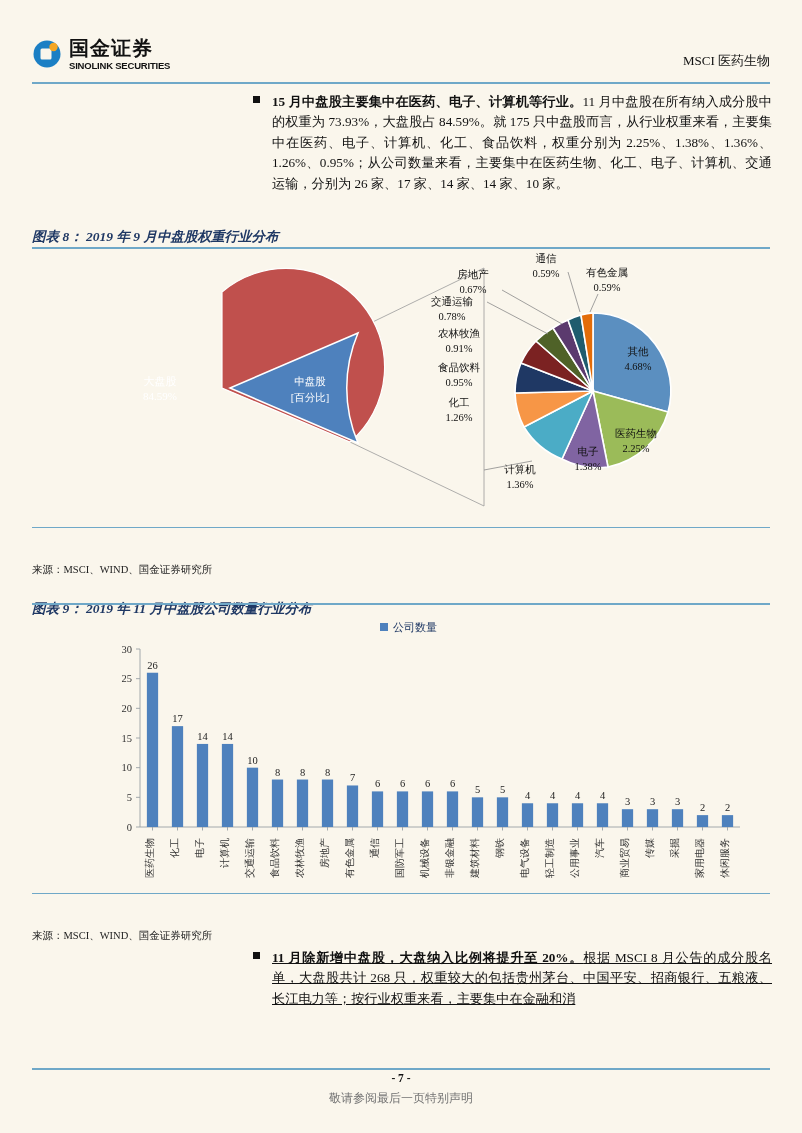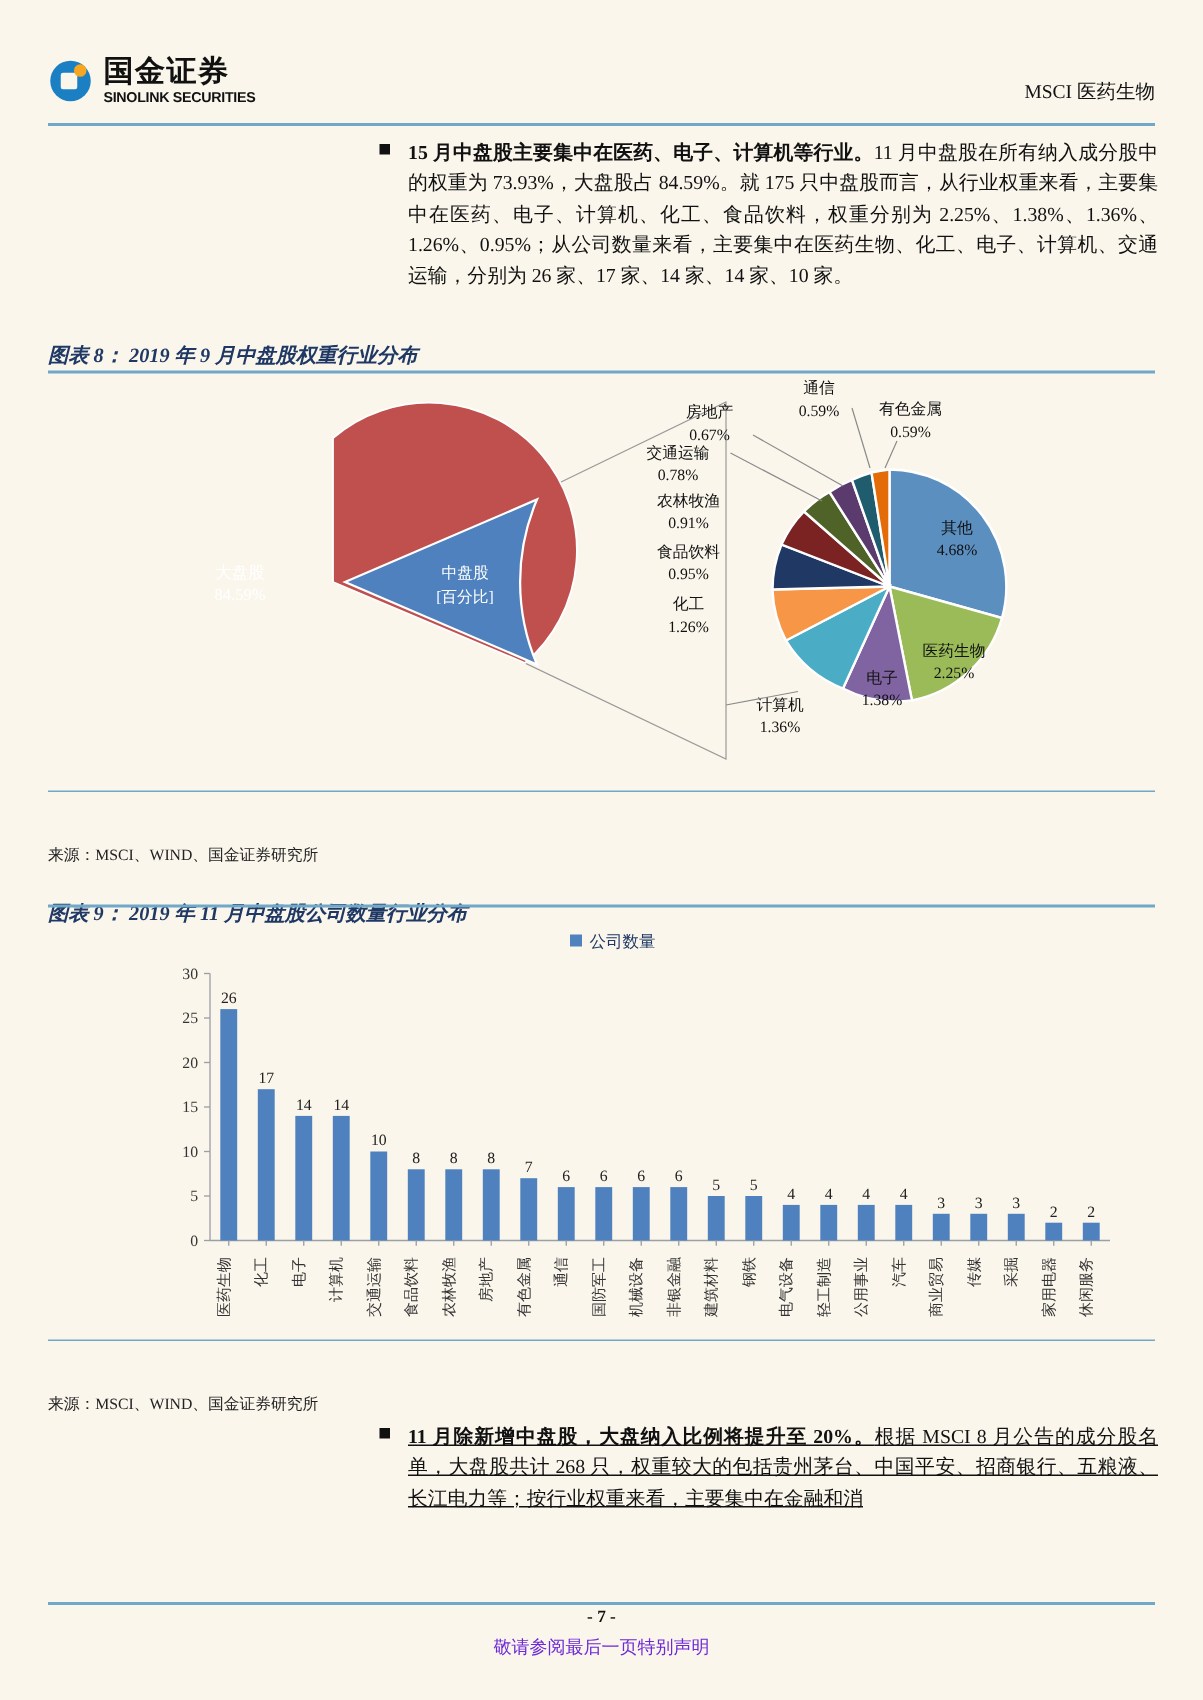--- a/index.html
+++ b/index.html
@@ -50,21 +50,21 @@
   .axis-line{stroke:#9aa0a6;stroke-width:0.9;}
   .tick{stroke:#9aa0a6;stroke-width:0.9;}
   .axis-text{font-family:"Liberation Serif","DejaVu Serif",serif;font-size:10.5px;fill:#333;}
   .val-text{font-family:"Liberation Serif","DejaVu Serif",serif;font-size:10.5px;fill:#222;}
   .cat-text{font-family:"Liberation Serif","DejaVu Serif",serif;font-size:10px;fill:#333;}
   .legend-text{font-family:"Liberation Serif","DejaVu Serif",serif;font-size:11px;fill:#1F3864;}
 
   
   .footer-rule{position:absolute;left:32px;right:32px;top:1068px;height:2px;background:#6FA8C8;}
   .footer-page{position:absolute;left:0;right:0;top:1072px;text-align:center;font-size:11.5px;font-weight:bold;color:#111;}
-  .footer-note{position:absolute;left:0;right:0;top:1090px;text-align:center;font-size:12px;color:#6d28d9;}
+  .footer-note{position:absolute;left:0;right:0;top:1090px;text-align:center;font-size:12px;color:#737373;}
 </style>
 </head>
 <body>
 
 <div class="page">
 
   <div class="header">
     <div class="logo">
       <div class="logo-mark">
         <svg width="30" height="30" viewBox="0 0 30 30">

